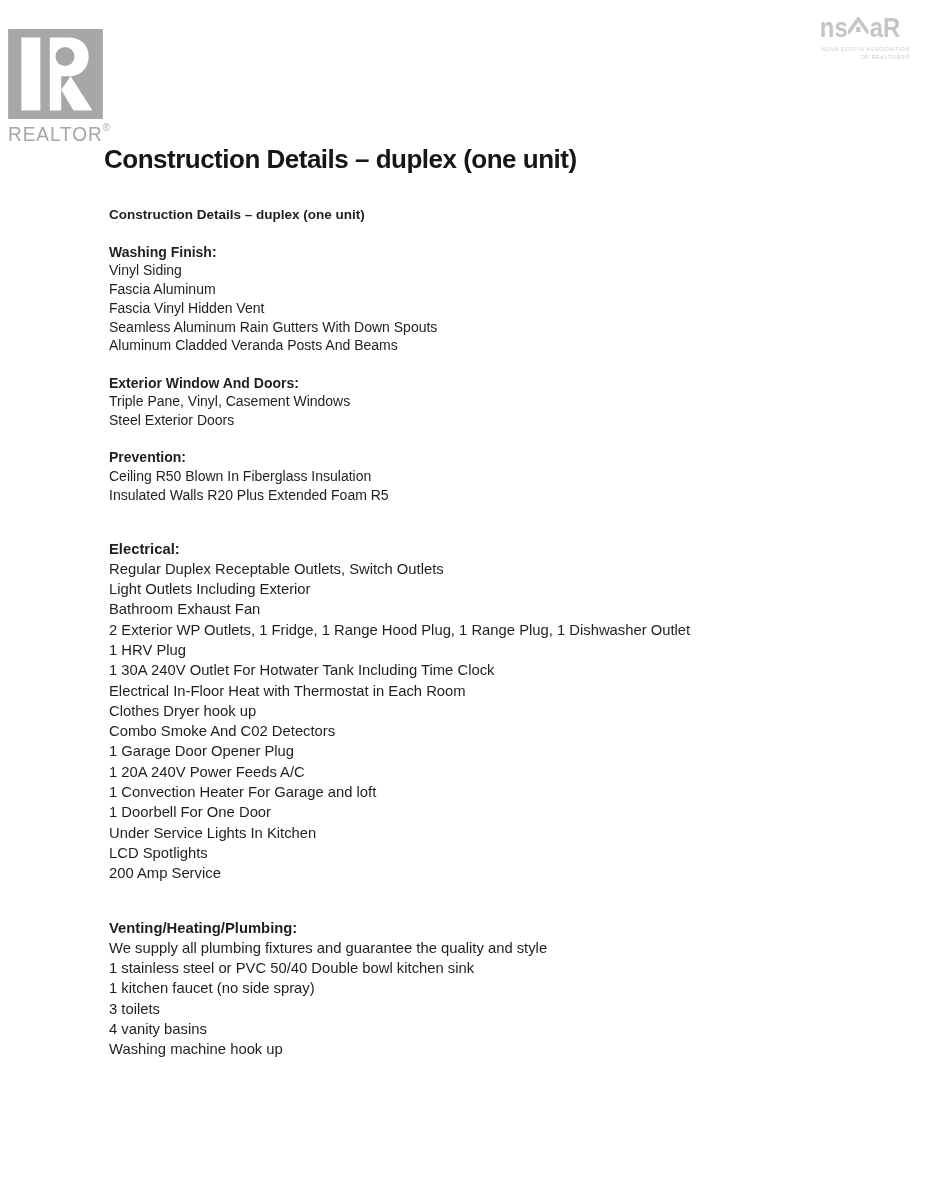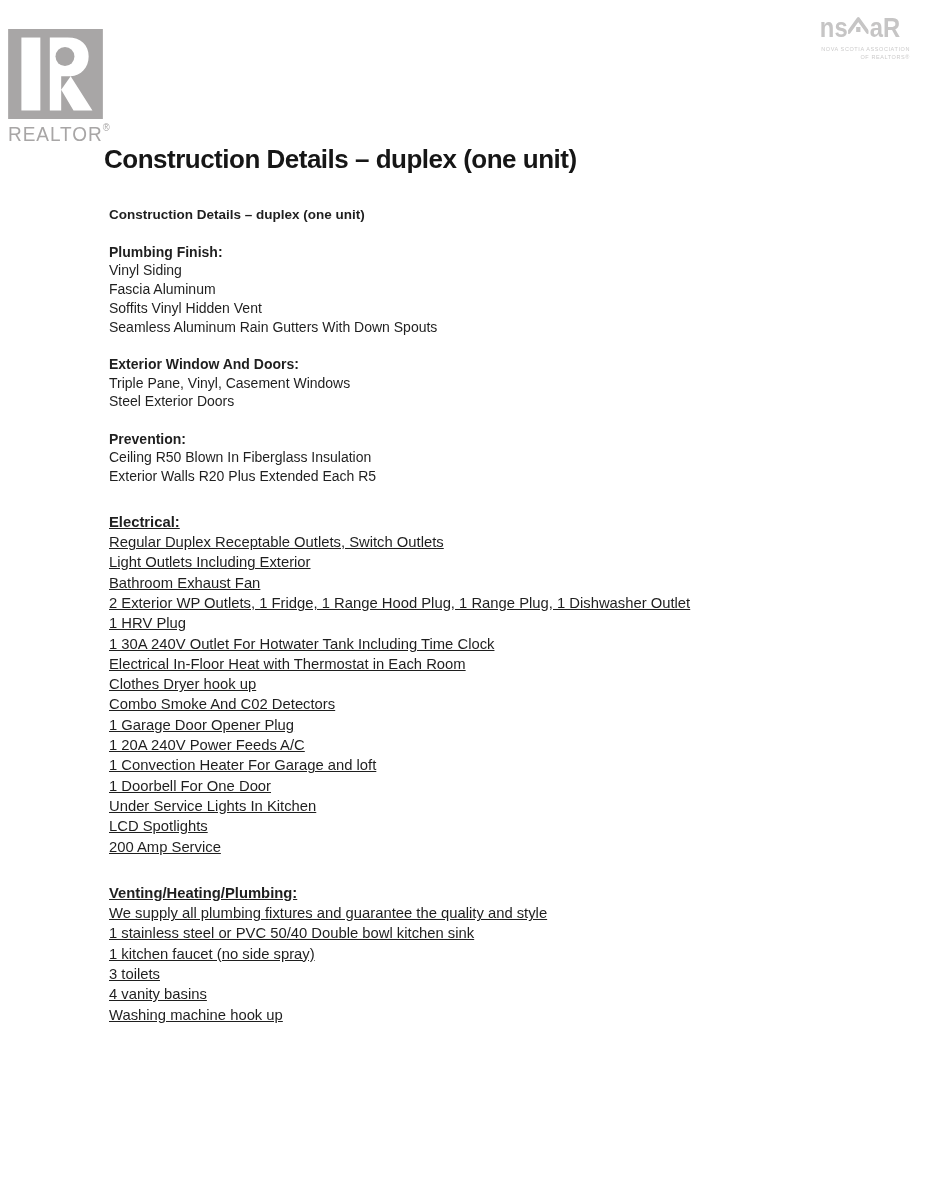--- a/index.html
+++ b/index.html
@@ -58,21 +58,21 @@
   }
   .content{
     position:absolute;left:109px;top:205px;width:790px;
     color:var(--text);
   }
   .doc-subtitle{
     font-size:13.5px;font-weight:700;line-height:19px;
   }
   .section{margin-top:0;}
   .section-sm{font-size:14px;line-height:18.7px;margin-top:18.7px;}
-  .section-lg{font-size:14.8px;line-height:20.3px;margin-top:26px;text-decoration:underline;}
+  .section-lg{font-size:14.8px;line-height:20.3px;margin-top:34px;}
   .section .heading{font-weight:700;}
   .section .line{white-space:nowrap;}
 </style>
 </head>
 <body>
 
 <div class="page">
 
   <div class="realtor-logo">
     <svg width="95" height="90" viewBox="0 0 100 95">
@@ -101,42 +101,43 @@
       <div>OF REALTORS®</div>
     </div>
   </div>
 
   <div class="doc-title">Construction Details – duplex (one unit)</div>
 
   <div class="content">
     <div class="doc-subtitle">Construction Details – duplex (one unit)</div>
     <div>
   <div class="section section-sm">
-    <div class="heading">Plumbing Finish:</div>
+    <div class="heading">Washing Finish:</div>
     <div>
             <div class="line">Vinyl Siding</div>
             <div class="line">Fascia Aluminum</div>
-            <div class="line">Soffits Vinyl Hidden Vent</div>
+            <div class="line">Fascia Vinyl Hidden Vent</div>
             <div class="line">Seamless Aluminum Rain Gutters With Down Spouts</div>
+            <div class="line">Aluminum Cladded Veranda Posts And Beams</div>
           </div>
   </div>
 
   <div class="section section-sm">
     <div class="heading">Exterior Window And Doors:</div>
     <div>
             <div class="line">Triple Pane, Vinyl, Casement Windows</div>
             <div class="line">Steel Exterior Doors</div>
           </div>
   </div>
 
   <div class="section section-sm">
     <div class="heading">Prevention:</div>
     <div>
             <div class="line">Ceiling R50 Blown In Fiberglass Insulation</div>
-            <div class="line">Exterior Walls R20 Plus Extended Each R5</div>
+            <div class="line">Insulated Walls R20 Plus Extended Foam R5</div>
           </div>
   </div>
 
   <div class="section section-lg">
     <div class="heading">Electrical:</div>
     <div>
             <div class="line">Regular Duplex Receptable Outlets, Switch Outlets</div>
             <div class="line">Light Outlets Including Exterior</div>
             <div class="line">Bathroom Exhaust Fan</div>
             <div class="line">2 Exterior WP Outlets, 1 Fridge, 1 Range Hood Plug, 1 Range Plug, 1 Dishwasher Outlet</div>

